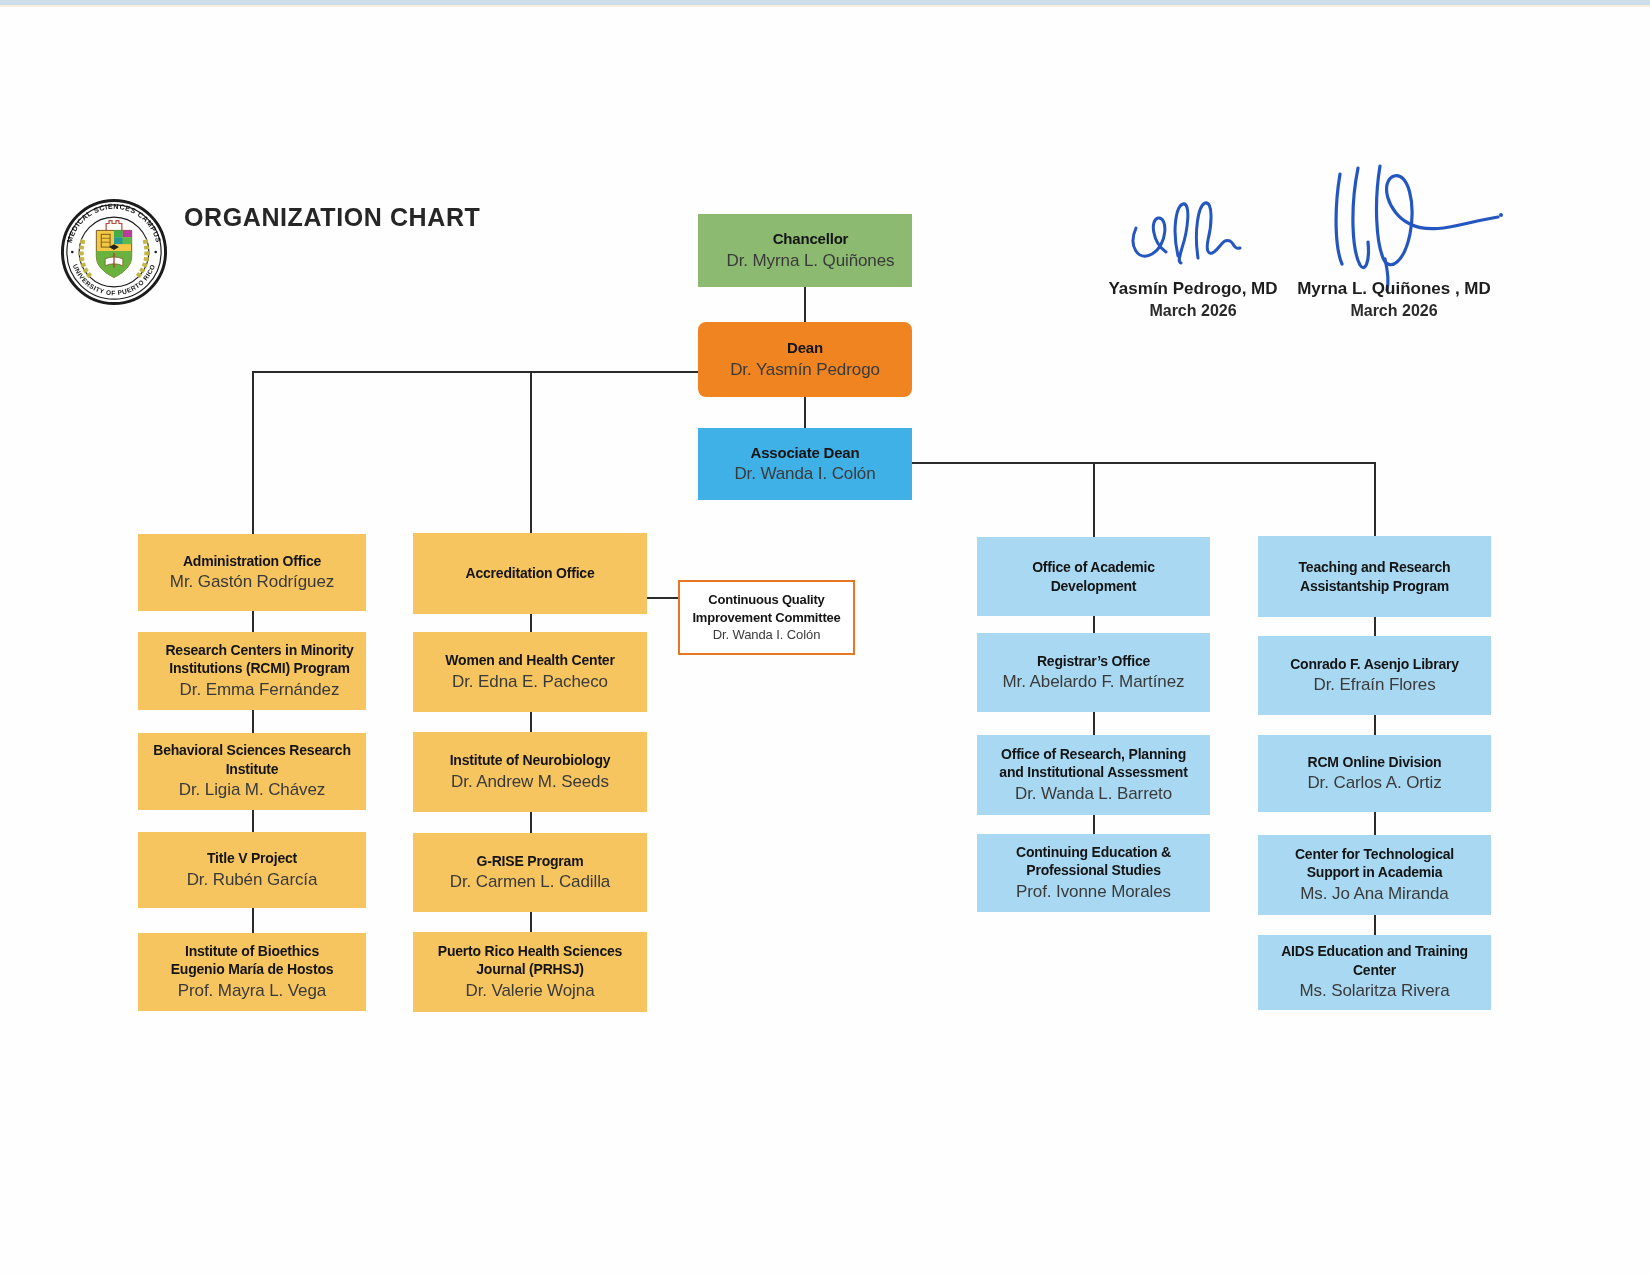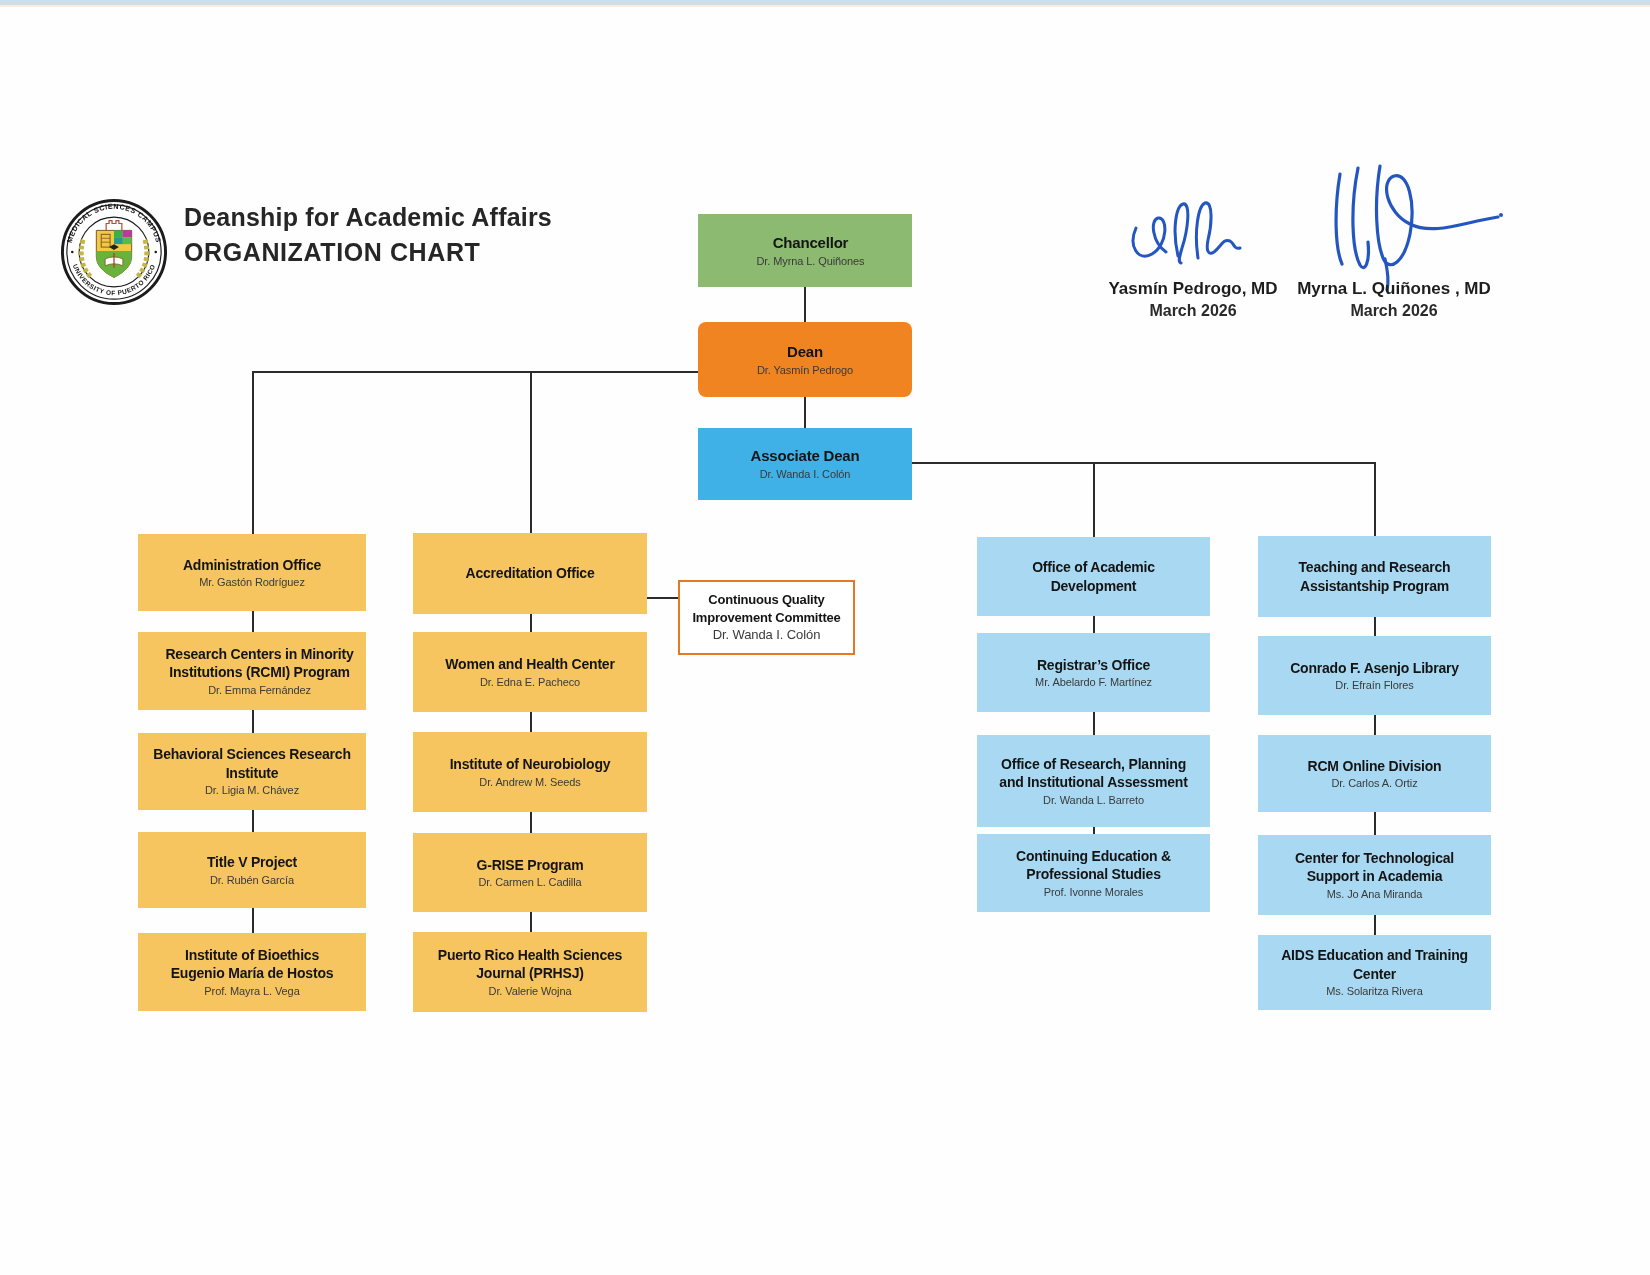--- a/index.html
+++ b/index.html
@@ -23,21 +23,21 @@
   .sig-name{font-size:17px;font-weight:700;line-height:22px;}
   .sig-date{font-size:16px;font-weight:600;line-height:22px;color:#2a2a2a;}
   .sig-svg{position:absolute;}
 
   
   .node{
     position:absolute;display:flex;flex-direction:column;align-items:center;justify-content:center;
     text-align:center;padding:4px 5px;box-sizing:border-box;
   }
   .node-title{font-weight:700;font-size:14px;line-height:1.32;color:#141414;letter-spacing:-.2px;white-space:pre-line;}
-  .node-name{font-size:11px;font-weight:400;line-height:1.3;color:#3a3a3a;margin-top:1px;letter-spacing:-.1px;}
+  .node-name{font-size:17px;font-weight:400;line-height:1.3;color:#3a3a3a;margin-top:1px;letter-spacing:-.1px;}
   .node.top .node-title{font-size:15px;}
   .node.green{background:#8cba70;}
   .node.orange{background:#ef8420;border-radius:8px;}
   .node.blue{background:#3fb1e7;}
   .node.yellow{background:#f6c55f;}
   .node.lightblue{background:#a9d9f2;}
   .node.committee{background:#ffffff;border:2px solid #e87722;}
   .node.committee .node-title{font-size:13px;}
   .node.committee .node-name{font-size:13px;}
 
@@ -80,21 +80,20 @@
     <rect x="42" y="37" width="9" height="13" fill="none" stroke="#7a5a1e" stroke-width="1"></rect>
     <line x1="42" y1="41" x2="51" y2="41" stroke="#7a5a1e" stroke-width=".8"></line>
     <line x1="42" y1="45" x2="51" y2="45" stroke="#7a5a1e" stroke-width=".8"></line>
     <path d="M 37,54 L 73,54 L 73,60 Q 73,72 55,81 Q 37,72 37,60 Z" fill="#6ab23e"></path>
     <path d="M 50,50 L 55,47 L 60,50 L 55,53 Z" fill="#222"></path>
     <path d="M 46,62 Q 55,58 64,62 L 64,69 Q 55,65 46,69 Z" fill="#ffffff" stroke="#7a5a1e" stroke-width=".8"></path>
     <line x1="55" y1="56" x2="55" y2="71" stroke="#b33a2a" stroke-width="1.3"></line>
   </svg>
 
   <div id="header-text">
-    <div id="header-dept">Deanship for Academic Affairs</div>
     <div id="header-doc">ORGANIZATION CHART</div>
   </div>
 
   <svg class="sig-svg" style="left:1122px;top:190px;" width="140" height="90" viewBox="0 0 140 90">
     <g fill="none" stroke="#2356c0" stroke-width="3" stroke-linecap="round">
       <path d="M14 38 C6 56 16 72 30 64 C46 55 46 26 36 28 C28 30 30 52 44 62"></path>
       <path d="M56 66 C50 40 54 16 61 14 C69 12 66 40 60 58 C57 68 56 72 59 73"></path>
       <path d="M76 68 C72 42 76 16 83 13 C91 11 90 34 86 50 C84 60 86 66 92 62 C99 57 101 48 108 51 C112 53 112 60 118 58"></path>
     </g>
   </svg>
@@ -203,21 +202,21 @@
         <div class="node-name">Dr. Wanda I. Colón</div>
       </div>
       <div class="node lightblue" style="left: 977px; top: 537px; width: 233px; height: 79px;">
         <div class="node-title">Office of Academic
 Development</div>
       </div>
       <div class="node lightblue" style="left: 977px; top: 633px; width: 233px; height: 79px;">
         <div class="node-title">Registrar’s Office</div>
         <div class="node-name">Mr. Abelardo F. Martínez</div>
       </div>
-      <div class="node lightblue" style="left: 977px; top: 735px; width: 233px; height: 92px;">
+      <div class="node lightblue" style="left: 977px; top: 735px; width: 233px; height: 80px;">
         <div class="node-title">Office of Research, Planning
 and Institutional Assessment</div>
         <div class="node-name">Dr. Wanda L. Barreto</div>
       </div>
       <div class="node lightblue" style="left: 977px; top: 834px; width: 233px; height: 78px;">
         <div class="node-title">Continuing Education &amp;
 Professional Studies</div>
         <div class="node-name">Prof. Ivonne Morales</div>
       </div>
       <div class="node lightblue" style="left: 1258px; top: 536px; width: 233px; height: 81px;">

